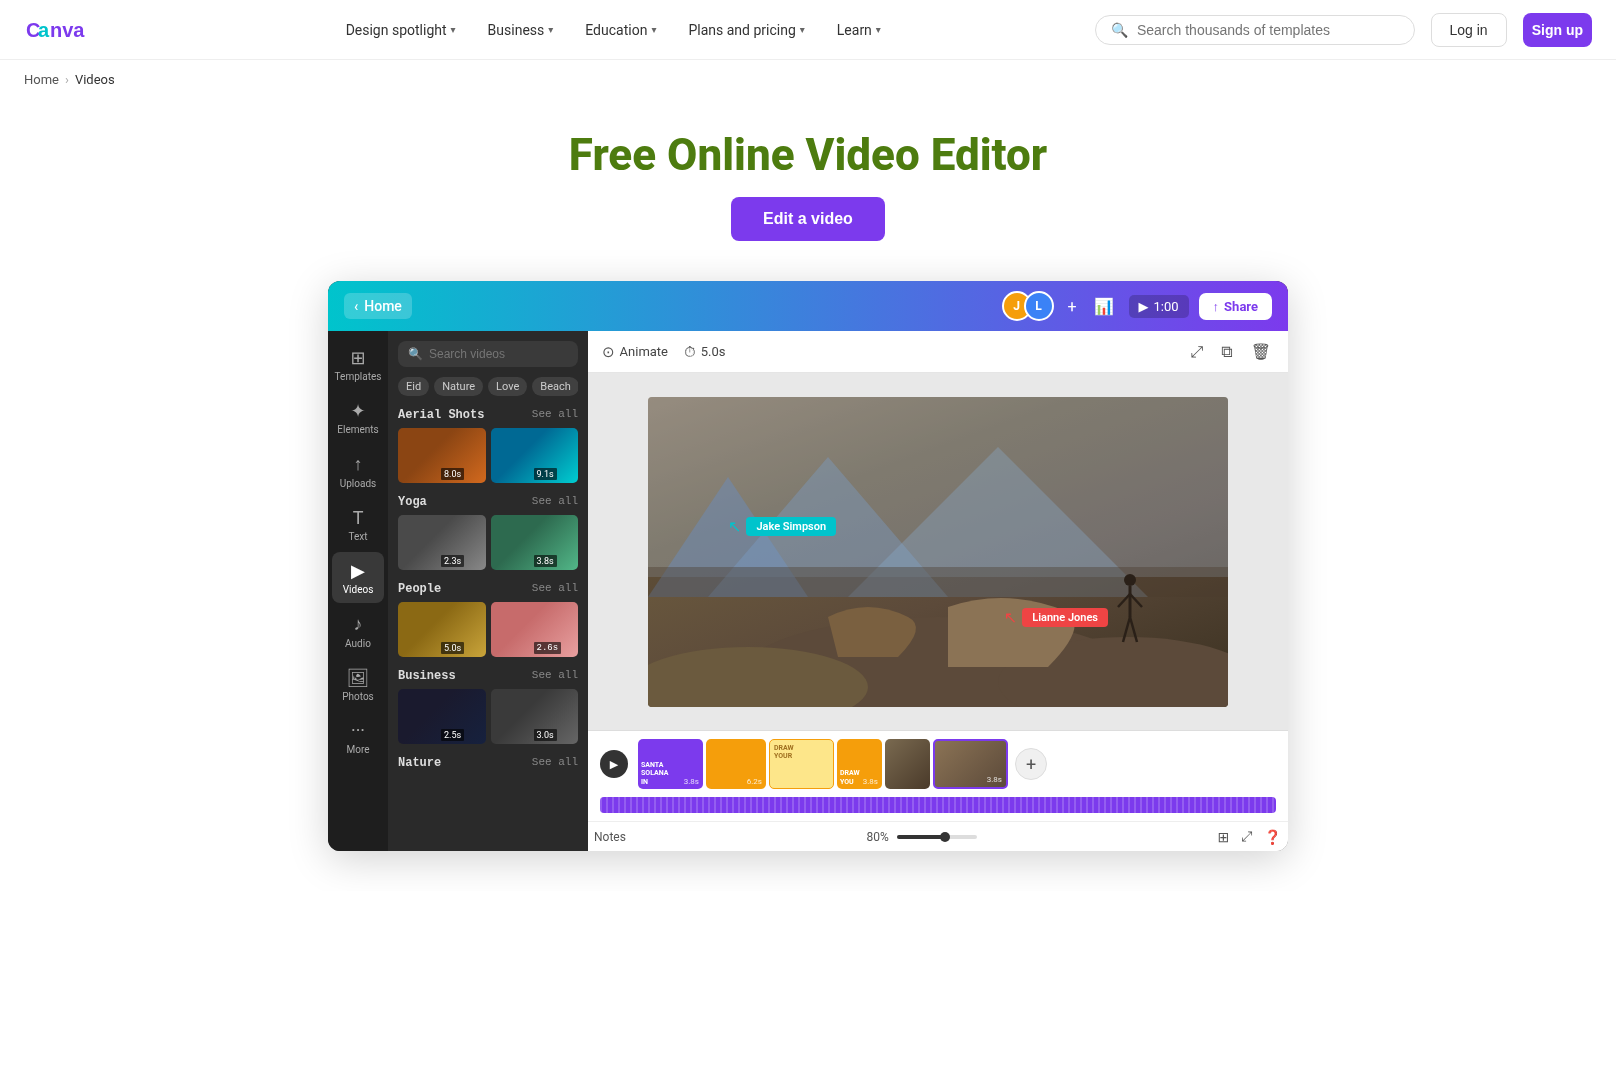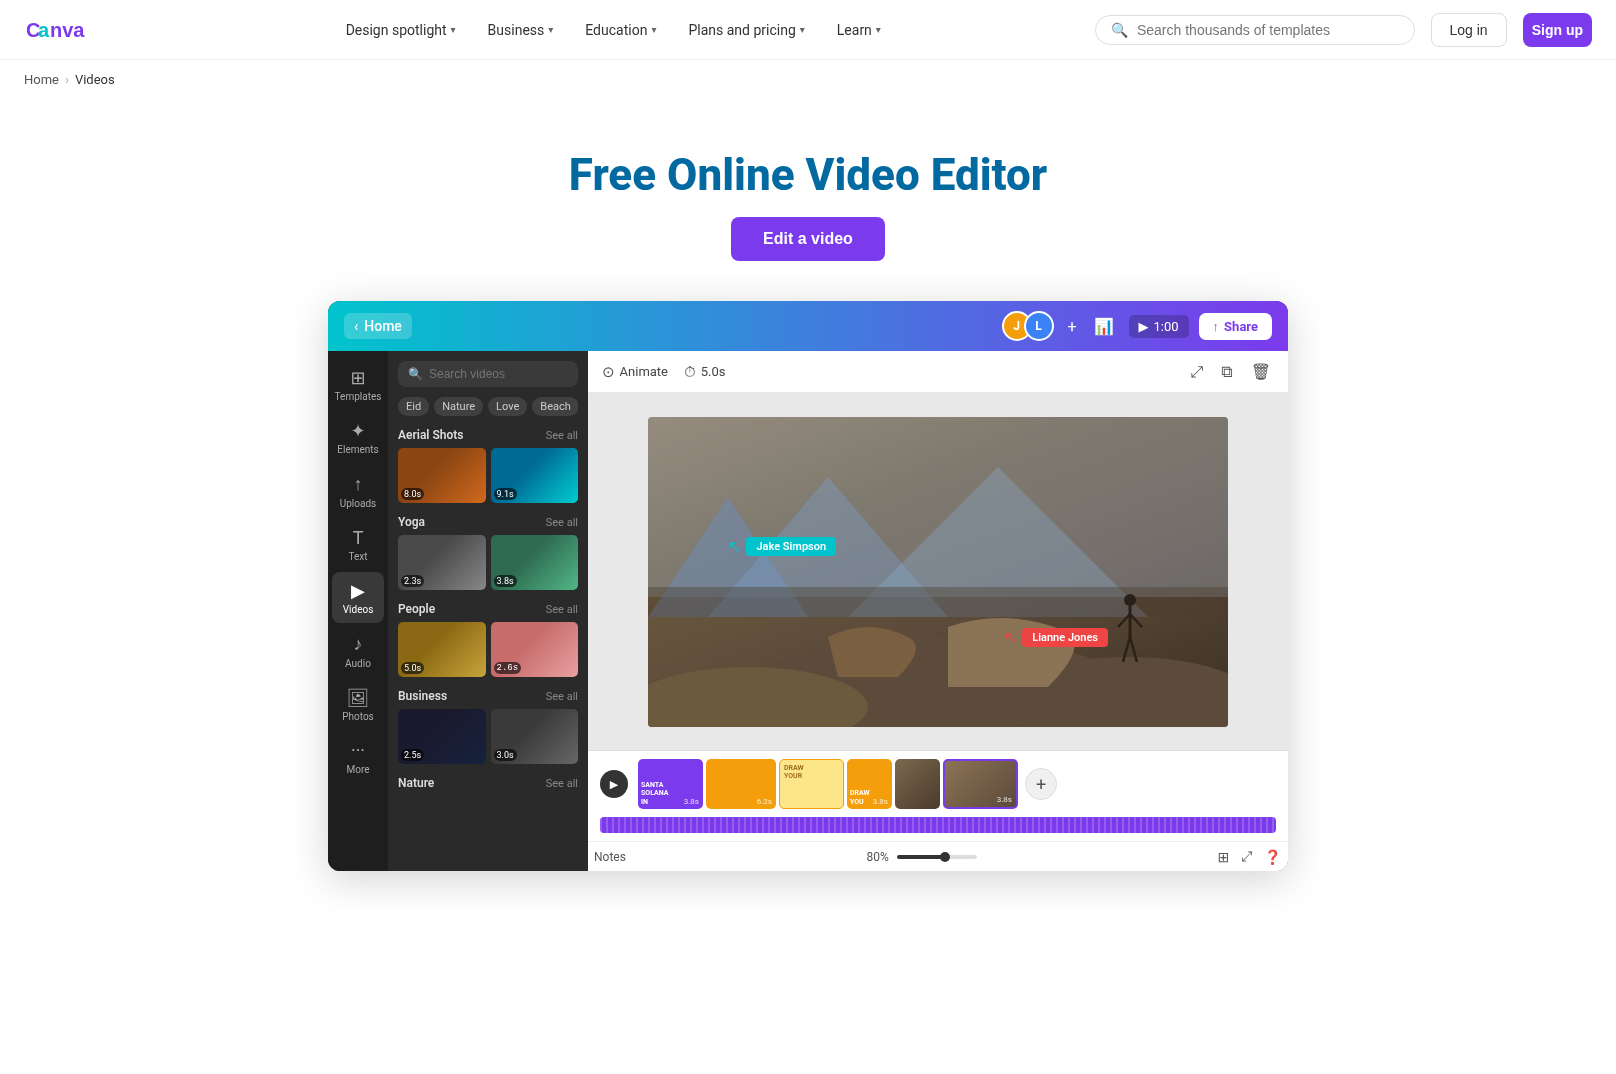--- a/index.html
+++ b/index.html
@@ -103,23 +103,22 @@
     .breadcrumb-current { color: #333; }
 
     
     .hero {
       text-align: center;
       padding: 30px 24px 20px;
     }
     .hero-title {
       font-size: 44px;
       font-weight: 800;
-      color: #0369a1;
+      color: #4d7c0f;
       margin-bottom: 16px;
-      margin-top: 20px;
     }
     .hero-desc {
       font-size: 16px;
       color: #555;
       line-height: 1.6;
       max-width: 600px;
       margin: 0 auto 24px;
     }
     .btn-edit-video {
       display: inline-block;
@@ -297,22 +296,23 @@
       border-radius: 12px;
       cursor: pointer;
       white-space: nowrap;
     }
 
     
     .video-section { margin-bottom: 12px; }
     .video-section-header {
       display: flex;
       justify-content: space-between;
-      align-items: flex-end;
+      align-items: flex-start;
       margin-bottom: 6px;
+      font-family: Liberation Mono, monospace;
     }
     .section-title { color: #ddd; font-size: 12px; font-weight: 600; }
     .see-all { color: #888; font-size: 11px; cursor: pointer; }
     .video-grid { display: flex; gap: 5px; }
     .video-thumb {
       flex: 1;
       height: 55px;
       background: #555;
       border-radius: 5px;
       overflow: hidden;
@@ -324,21 +324,22 @@
       height: 100%;
       display: flex;
       align-items: flex-end;
       padding: 3px;
     }
     .video-duration {
       background: rgba(0,0,0,0.6);
       color: #fff;
       font-size: 9px;
       padding: 1px 3px;
-      border-radius: 6px;
+      border-radius: 1px;
+      margin-left: 40px;
     }
 
     
     .thumb-aerial-1 { background: linear-gradient(135deg, #8B4513 40%, #D2691E 100%); }
     .thumb-aerial-2 { background: linear-gradient(135deg, #006994 40%, #00CED1 100%); }
     .thumb-yoga-1 { background: linear-gradient(135deg, #4a4a4a 40%, #888 100%); }
     .thumb-yoga-2 { background: linear-gradient(135deg, #2d6a4f 40%, #52b788 100%); }
     .thumb-people-1 { background: linear-gradient(135deg, #8B6914 40%, #c9a43a 100%); }
     .thumb-people-2 { background: linear-gradient(135deg, #c76b6b 40%, #e8a0a0 100%); font-family: Liberation Mono, monospace; }
     .thumb-business-1 { background: linear-gradient(135deg, #1a1a2e 40%, #16213e 100%); }
@@ -479,21 +480,21 @@
       line-height: 1.1;
     }
     .clip-duration {
       position: absolute;
       bottom: 3px;
       right: 4px;
       font-size: 8px;
       color: rgba(255,255,255,0.8);
     }
     .clip-1 { background: #7c3aed; width: 65px; }
-    .clip-2 { background: #f59e0b; width: 70px; }
+    .clip-2 { background: #f59e0b; width: 60px; }
     .clip-3 { background: #fde68a; width: 65px; border: 1px solid #f59e0b; }
     .clip-4 { background: #f59e0b; width: 45px; }
     .clip-active { background: linear-gradient(135deg, #8B7355 0%, #5c4a3a 100%); width: 75px; border: 2px solid #7c3aed; }
     .add-clip-btn {
       width: 32px;
       height: 32px;
       border-radius: 50%;
       background: #f0f0f0;
       display: flex;
       align-items: center;

